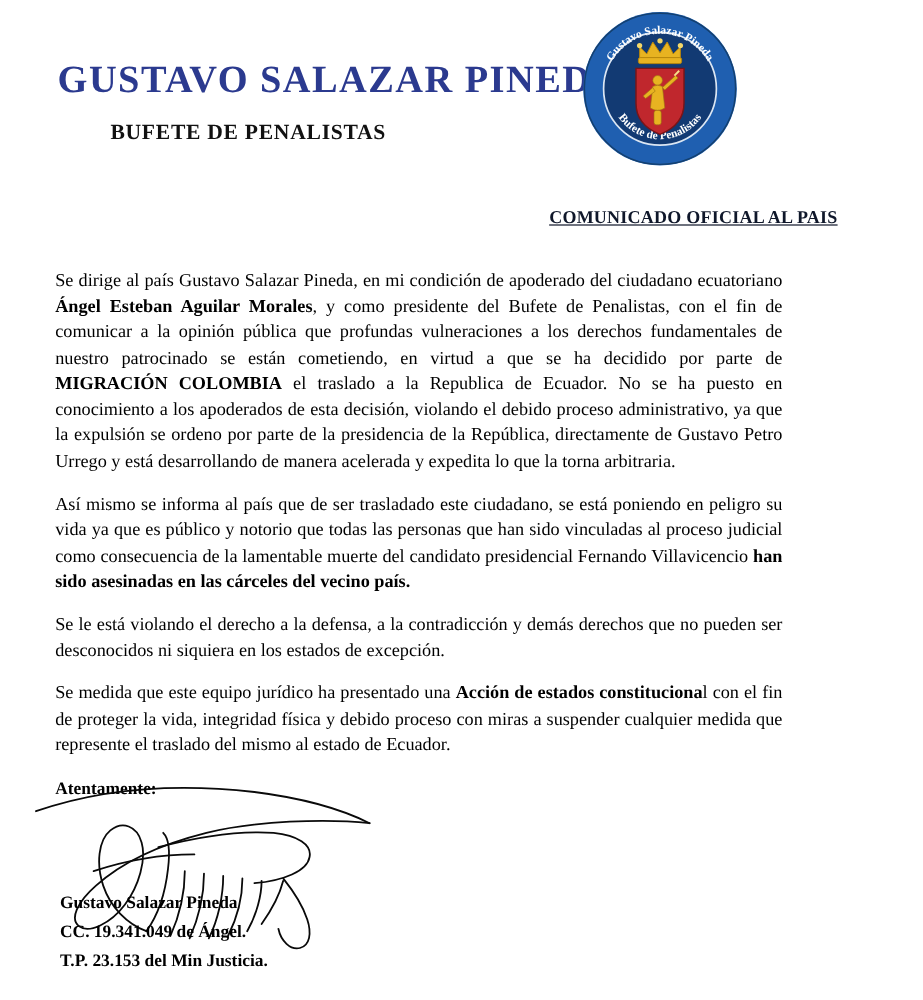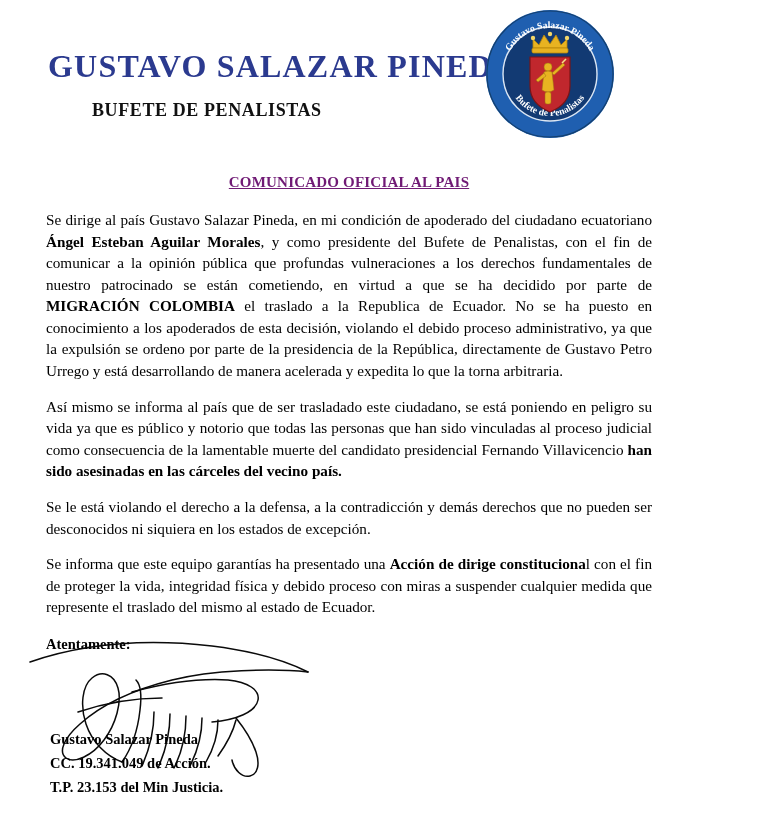--- a/index.html
+++ b/index.html
@@ -67,21 +67,21 @@
     font-family: "Liberation Serif", serif;
     font-weight: bold;
     font-size: 15px;
     color: #c00000;
     text-decoration: underline;
     letter-spacing: 0.2px;
   }
 
   
   .body-text {
-    margin: 18px 46px 0 46px;
+    margin: 32px 46px 0 46px;
     font-size: 15.2px;
     line-height: 1.42;
     text-align: justify;
   }
   .body-text p {
     margin: 0 0 14px 0;
   }
   .body-text b { font-weight: bold; }
 
   
@@ -155,27 +155,27 @@
           <path d="M 60,64 Q 64,62 68,64 L 70,82 Q 64,86 58,82 Z"></path>
           <path d="M 68,65 L 79,55 L 81,57 L 70,67 Z"></path>
           <path d="M 60,65 L 52,72 L 54,74 L 62,68 Z"></path>
           <rect x="61" y="84" width="6" height="12" rx="2"></rect>
         </g>
         <path d="M 78,55 L 82,51" stroke="#f6e08a" stroke-width="1.6" fill="none"></path>
       </svg>
     </div>
   </div>
 
-  <div class="doc-title" style="color: #701a75;">COMUNICADO OFICIAL AL PAIS</div>
+  <div class="doc-title" style="color: #0f172a; text-align: right;">COMUNICADO OFICIAL AL PAIS</div>
 
   <div class="body-text">
     <p><span>Se dirige al país Gustavo Salazar Pineda, en mi condición de apoderado del ciudadano ecuatoriano </span><b>Ángel Esteban Aguilar Morales</b><span>, y como presidente del Bufete de Penalistas, con el fin de comunicar a la opinión pública que profundas vulneraciones a los derechos fundamentales de nuestro patrocinado se están cometiendo, en virtud a que se ha decidido por parte de </span><b>MIGRACIÓN COLOMBIA</b><span> el traslado a la Republica de Ecuador. No se ha puesto en conocimiento a los apoderados de esta decisión, violando el debido proceso administrativo, ya que la expulsión se ordeno por parte de la presidencia de la República, directamente de Gustavo Petro Urrego y está desarrollando de manera acelerada y expedita lo que la torna arbitraria.</span></p>
     <p><span>Así mismo se informa al país que de ser trasladado este ciudadano, se está poniendo en peligro su vida ya que es público y notorio que todas las personas que han sido vinculadas al proceso judicial como consecuencia de la lamentable muerte del candidato presidencial Fernando Villavicencio </span><b>han sido asesinadas en las cárceles del vecino país.</b></p>
     <p><span>Se le está violando el derecho a la defensa, a la contradicción y demás derechos que no pueden ser desconocidos ni siquiera en los estados de excepción.</span></p>
-    <p><span>Se informa que este equipo garantías ha presentado una </span><b>Acción de dirige constituciona</b><span>l con el fin de proteger la vida, integridad física y debido proceso con miras a suspender cualquier medida que represente el traslado del mismo al estado de Ecuador.</span></p>
+    <p><span>Se medida que este equipo jurídico ha presentado una </span><b>Acción de estados constituciona</b><span>l con el fin de proteger la vida, integridad física y debido proceso con miras a suspender cualquier medida que represente el traslado del mismo al estado de Ecuador.</span></p>
   </div>
 
   <div class="sign-area">
     <div class="sign-label">Atentamente:</div>
 
     <svg class="signature-svg" viewBox="0 0 330 160" xmlns="http://www.w3.org/2000/svg">
       <g fill="none" stroke="#0a0a0a" stroke-width="1.5" stroke-linecap="round" stroke-linejoin="round">
         <path d="M8,34 C60,16 120,10 190,18 C230,23 262,32 286,44"></path>
         <path d="M286,44 C250,40 190,42 150,52 C110,62 78,78 58,96 C42,110 36,124 44,130 C52,136 70,128 82,112 C94,96 100,74 96,60 C92,46 80,42 70,50 C60,58 58,78 64,96 C70,114 84,128 100,134"></path>
         <path d="M100,134 C110,120 116,100 118,82 C120,66 118,56 114,52"></path>
@@ -186,18 +186,18 @@
         <path d="M184,134 C192,120 196,104 196,92"></path>
         <path d="M196,128 C206,114 212,100 214,92"></path>
         <path d="M110,64 C140,56 176,50 206,52 C226,54 238,62 236,72 C234,84 214,92 190,94"></path>
         <path d="M214,90 C222,100 230,112 234,124 C238,136 236,146 228,148 C220,150 212,142 210,132"></path>
         <path d="M56,84 C80,76 110,70 140,70"></path>
       </g>
     </svg>
 
     <div class="sign-lines">
       <div>Gustavo Salazar Pineda</div>
-      <div>CC. 19.341.049 de Acción.</div>
+      <div>CC. 19.341.049 de Ángel.</div>
       <div>T.P. 23.153 del Min Justicia.</div>
     </div>
   </div>
 
 </div>
 
 </body></html>

